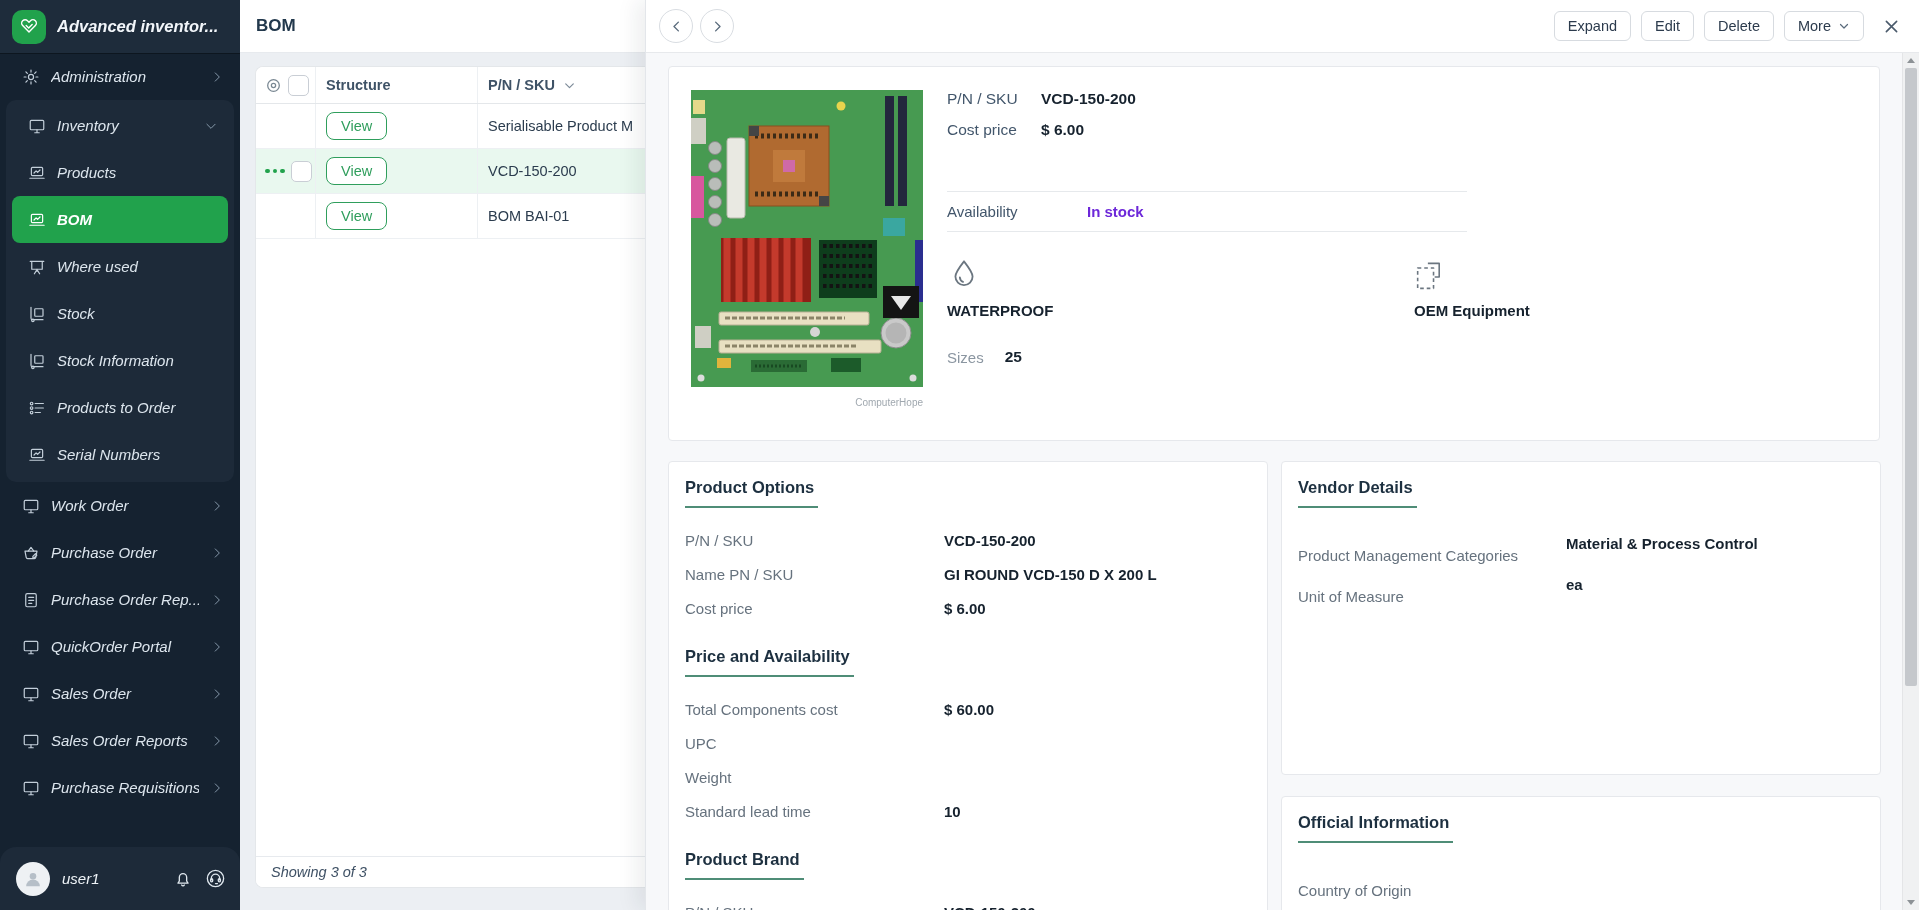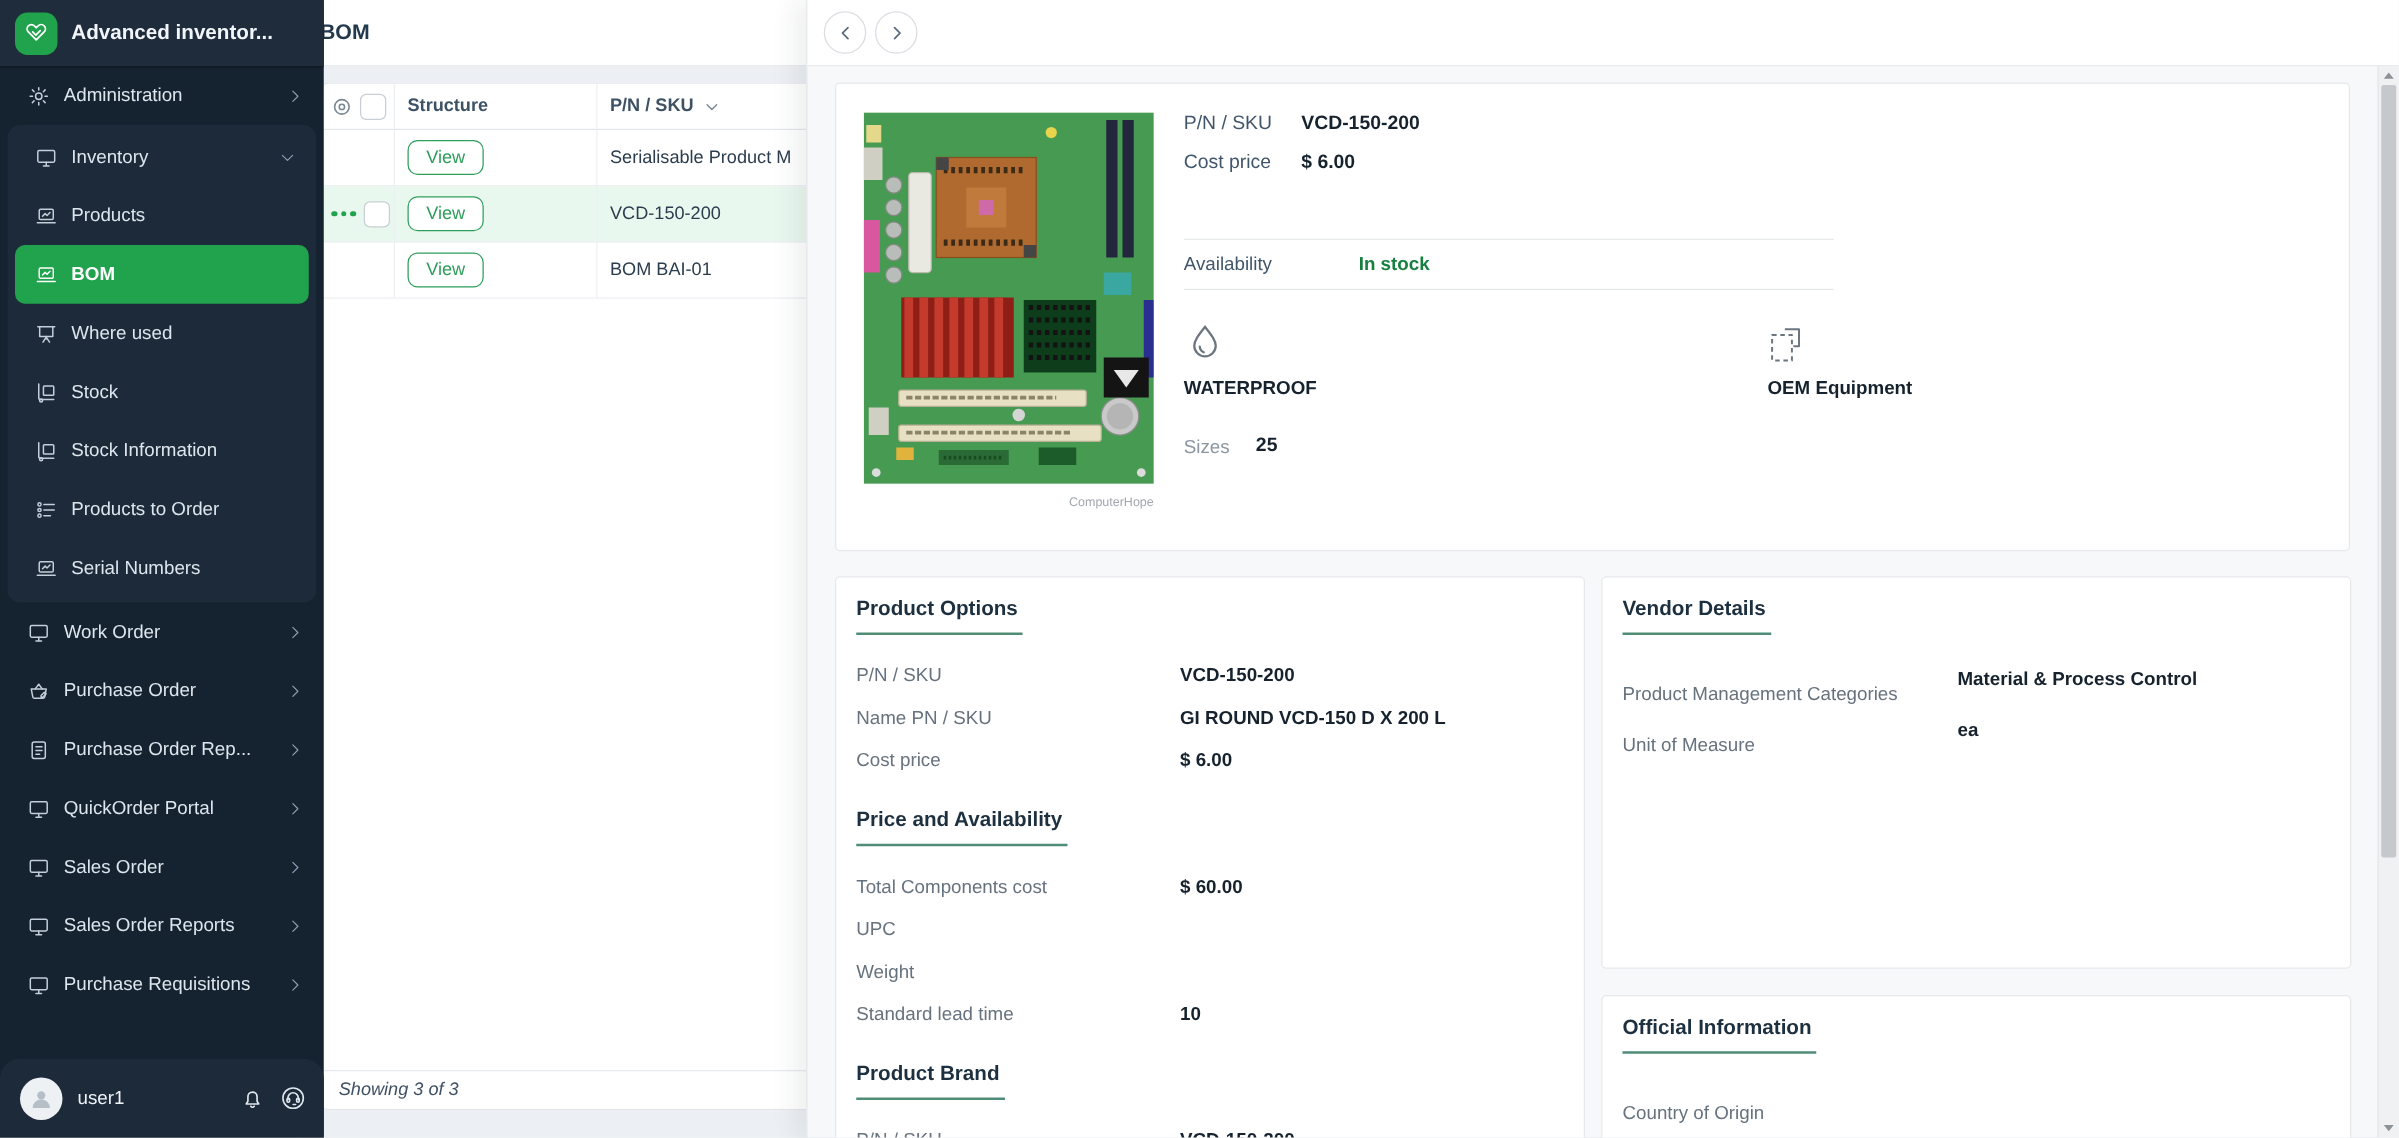--- a/index.html
+++ b/index.html
@@ -1,21 +1,21 @@
 <!DOCTYPE html>
 <html><head>
 <meta charset="utf-8">
 <style>
   * { margin:0; padding:0; box-sizing:border-box; }
   html,body { width:1919px; height:910px; overflow:hidden;
     font-family:"Liberation Sans","DejaVu Sans",sans-serif; background:#eceff3; }
 
   
-  .sidebar { position:absolute; left:0; top:0; width:259px; height:910px;
-    background:#152230; z-index:30; }
+  .sidebar { position:absolute; left:0; top:0; width:240px; height:910px;
+    background:#152230; z-index:30;font-style:italic; }
   .sb-header { height:53px; display:flex; align-items:center; gap:11px;
     padding:0 12px; background:#1e2c3b; box-shadow:0 1px 0 rgba(0,0,0,.35); }
   .sb-logo { width:34px; height:34px; border-radius:10px; background:#21a24c;
     display:flex; align-items:center; justify-content:center; flex:none; }
   .sb-title { color:#f2f6fa; font-size:16.5px; font-weight:bold; white-space:nowrap;
     overflow:hidden; }
   .sb-nav { position:absolute; top:53px; left:0; right:0; bottom:0; overflow:hidden; }
   .nav-item { height:47px; display:flex; align-items:center; gap:11px;
     padding:0 16px 0 22px; color:#dde6ee; font-size:15px; cursor:pointer; }
   .nav-item .nav-icon { color:#c3cfda; display:flex; flex:none; }
@@ -92,21 +92,21 @@
   .photo-wrap { width:232px; flex:none; }
   .photo { width:232px; height:297px; display:block; }
   .watermark { text-align:right; font-size:10px; color:#a0a8af; margin-top:10px; }
   .s-info { flex:1; margin-left:24px; position:relative; }
   .s-field { display:flex; margin-bottom:13px; }
   .s-label { width:80px; flex:none; font-size:15.5px; color:#42566b; }
   .s-value { font-size:15.5px; color:#16222e; font-weight:bold; margin-left:14px; }
   .s-div { width:520px; border-top:1px solid #e6e9ec; }
   .avail-row { display:flex; align-items:center; width:520px; padding:11px 0; }
   .avail-label { font-size:15px; color:#42566b; width:140px; }
-  .avail-value { font-size:15px; font-weight:bold; color:#15803d; }
+  .avail-value { font-size:15px; font-weight:bold; color:#6d28d9; }
   .badges { position:relative; margin-top:26px; height:64px; }
   .badge { position:absolute; top:0; }
   .badge .b-ic { color:#6b7680; height:36px; display:flex; align-items:flex-end; }
   .badge .b-label { font-size:15px; font-weight:bold; color:#16222e; margin-top:8px;
     white-space:nowrap; }
   .sizes-row { margin-top:26px; display:flex; align-items:center; }
   .sizes-label { font-size:15px; color:#8b96a1; }
   .sizes-value { font-size:15.5px; font-weight:bold; color:#16222e; margin-left:21px; }
 
   .cards-grid { display:flex; gap:13px; margin-top:20px; align-items:flex-start; }
@@ -447,20 +447,42 @@
   <div class="d-toolbar">
     <div class="circ-btn">
       <svg width="15" height="15" viewBox="0 0 24 24" fill="none" stroke="currentColor" stroke-width="2.2" stroke-linecap="round" stroke-linejoin="round">
           <path d="M15 5l-7 7 7 7"></path>
         </svg>
     </div>
     <div class="circ-btn">
       <svg width="15" height="15" viewBox="0 0 24 24" fill="none" stroke="currentColor" stroke-width="2.2" stroke-linecap="round" stroke-linejoin="round">
           <path d="M9 5l7 7-7 7"></path>
         </svg>
+    </div>
+    <div class="d-tb-right">
+      <button class="tb-btn">
+          <span>Expand</span>
+        </button>
+      <button class="tb-btn">
+          <span>Edit</span>
+        </button>
+      <button class="tb-btn">
+          <span>Delete</span>
+        </button>
+      <button class="tb-btn">
+        <span>More</span>
+        <svg width="12" height="12" viewBox="0 0 24 24" fill="none" stroke="#5a6b7c" stroke-width="2.4" stroke-linecap="round" stroke-linejoin="round">
+            <path d="M5 9l7 7 7-7"></path>
+          </svg>
+      </button>
+      <span class="close-x">
+        <svg width="19" height="19" viewBox="0 0 24 24" fill="none" stroke="currentColor" stroke-width="2" stroke-linecap="round">
+            <path d="M5.5 5.5l13 13M18.5 5.5l-13 13"></path>
+          </svg>
+      </span>
     </div>
   </div>
 
   <div class="d-content">
 
     <div class="card summary">
       <div class="photo-wrap">
         <svg class="photo" viewBox="0 0 232 297">
           <rect width="232" height="297" fill="#44954f"></rect>
           <rect x="0" y="0" width="232" height="297" fill="#4ca257" opacity="0.35"></rect>

